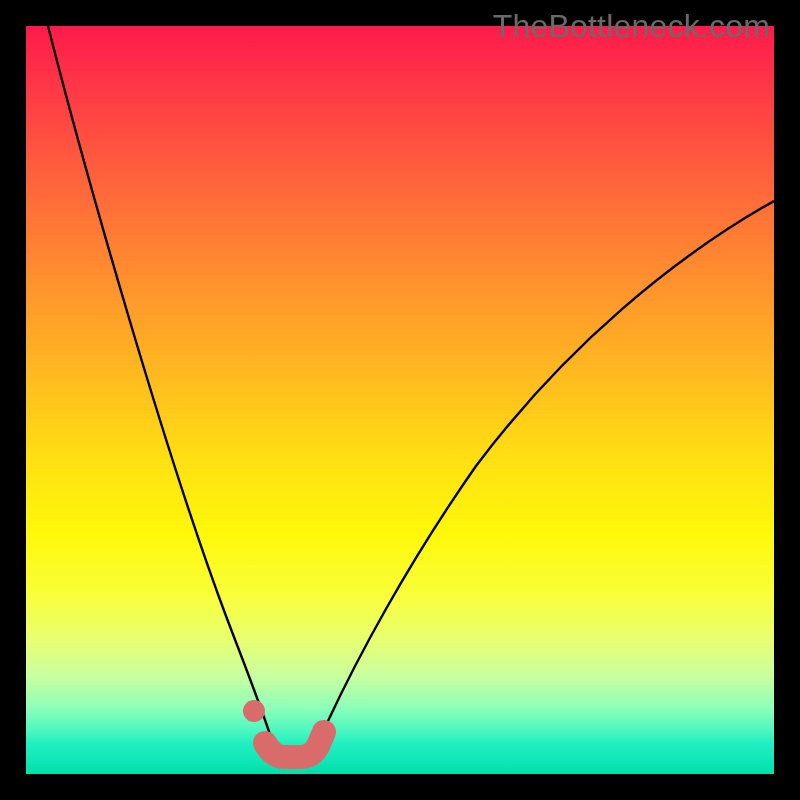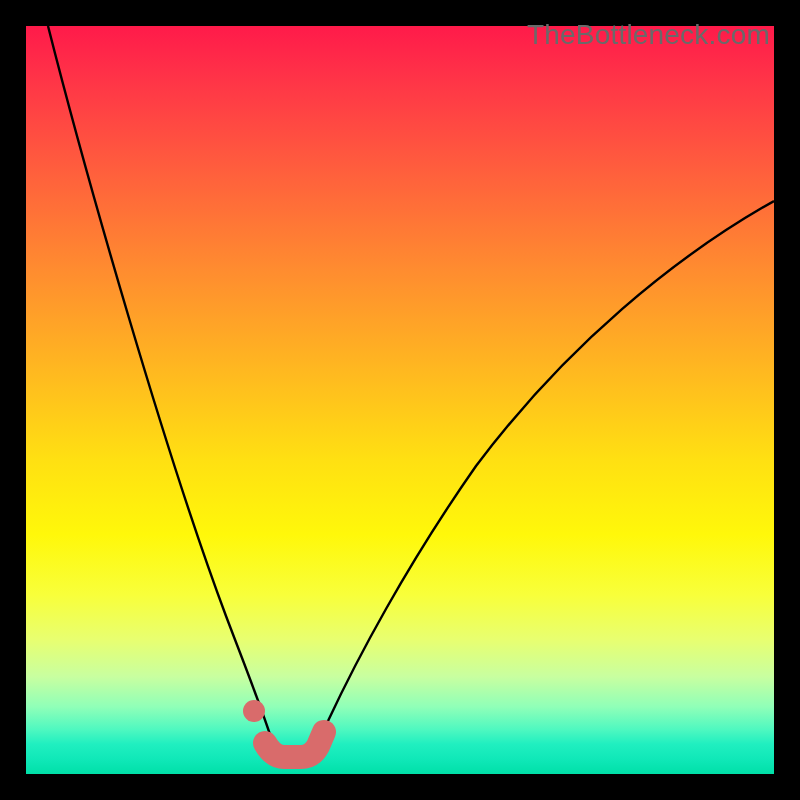--- a/index.html
+++ b/index.html
@@ -32,24 +32,24 @@
       #90ffb8 91%,
       #50f8c0 94%,
       #20efc0 96%,
       #10e8b8 98%,
       #00e0a8 100%
     );
     overflow: hidden;
   }
   .watermark {
     position: absolute;
-    top: 19px;
+    top: 8px;
     right: 30px;
     color: #6a6a6a;
-    font-size: 28px;
+    font-size: 32px;
     font-weight: 500;
     letter-spacing: 0.2px;
     z-index: 20;
     user-select: none;
   }
   svg.curve {
     position: absolute;
     left: 0;
     top: 0;
     width: 748px;

